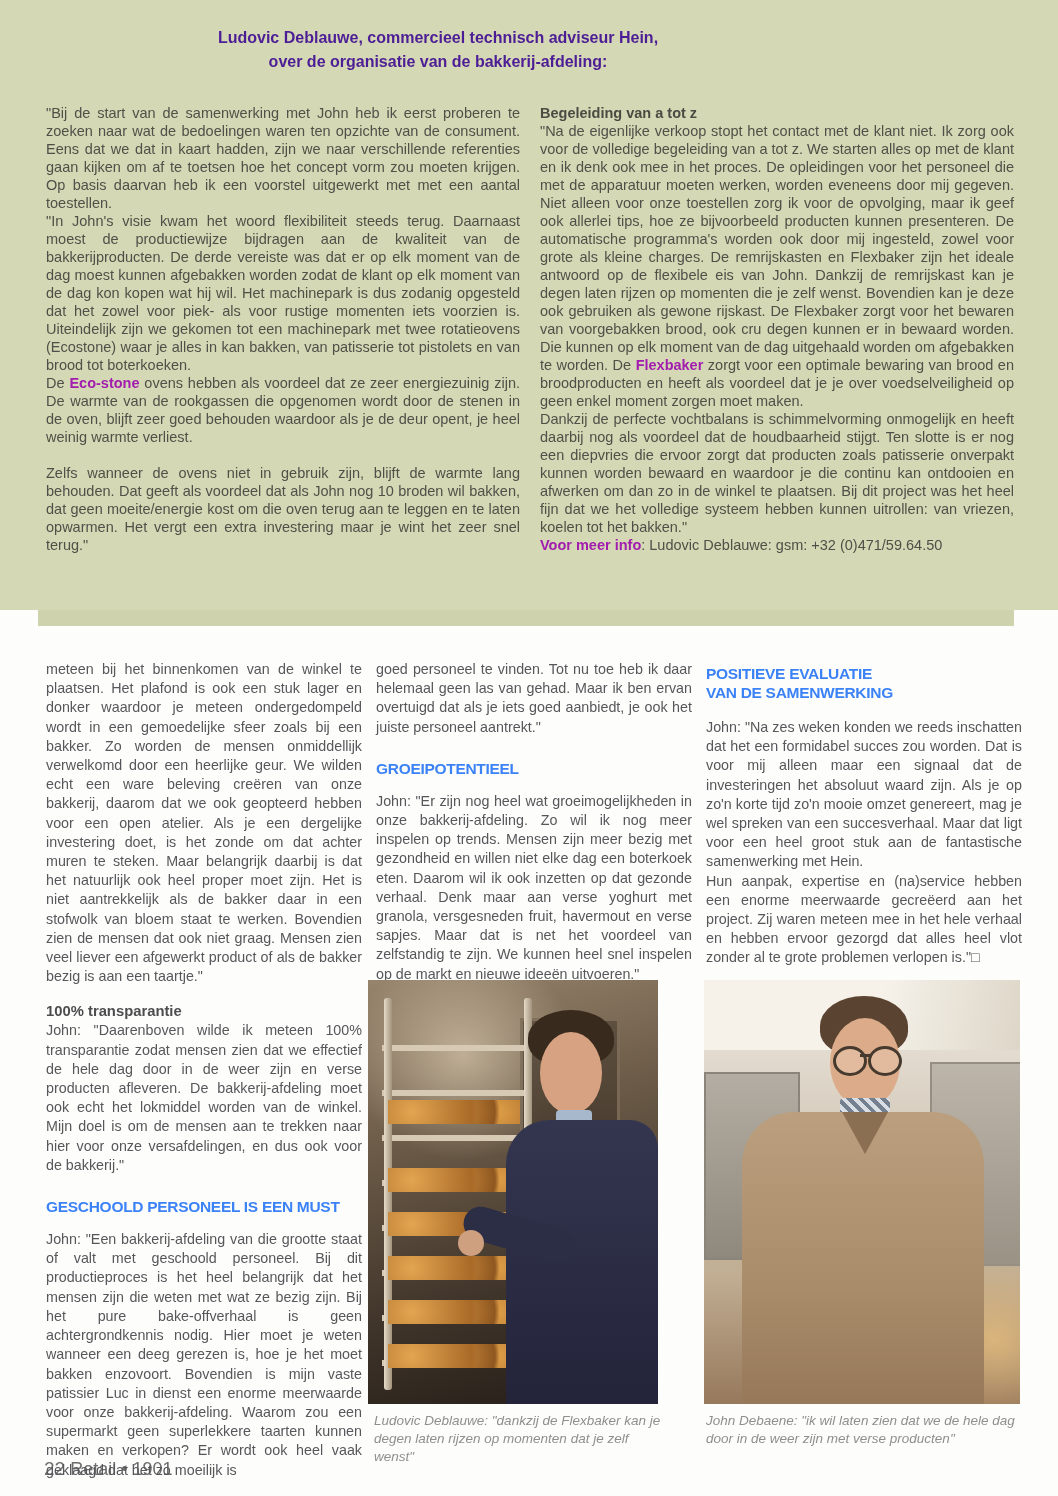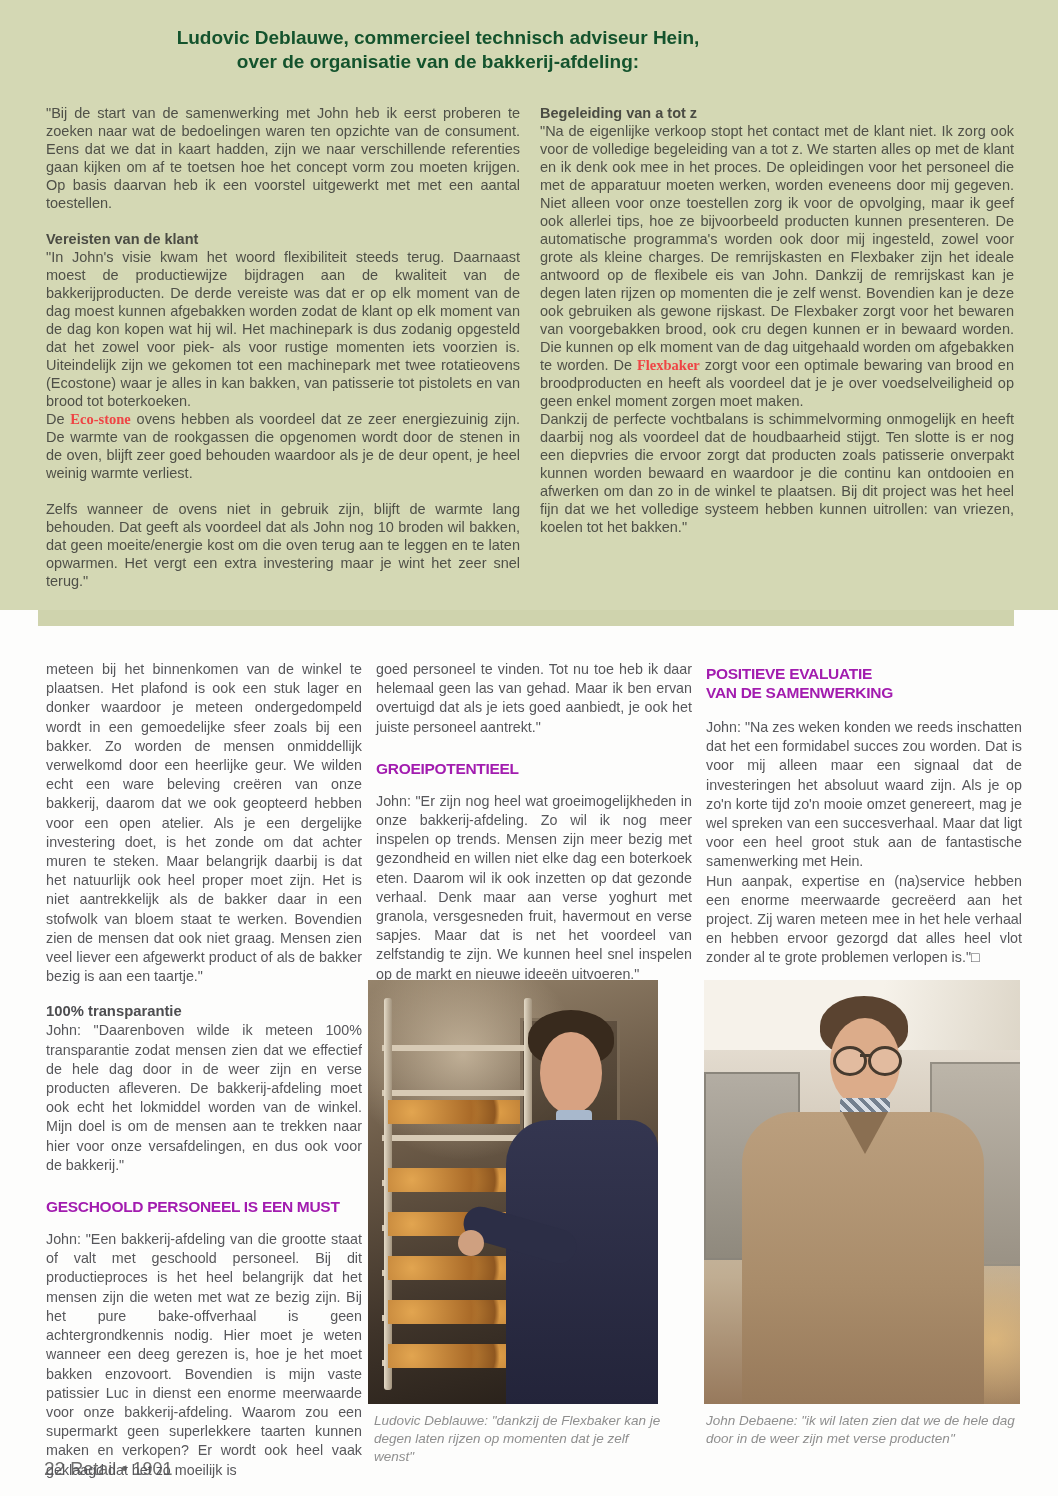--- a/index.html
+++ b/index.html
@@ -3,39 +3,39 @@
 <meta charset="utf-8">
 <style>
   html,body{margin:0;padding:0;background:#ffffff;}
   .page{position:relative;width:1058px;height:1496px;background:#fdfdfc;overflow:hidden;
         font-family:"Liberation Sans",sans-serif;color:#55555a;}
 
   
   .green-panel{position:absolute;left:0;top:0;width:1058px;height:610px;background:#d4d8b4;}
   .green-strip{position:absolute;left:38px;top:610px;width:976px;height:16px;background:#cfd3ad;}
   .article-title{position:absolute;left:0;top:26px;width:876px;text-align:center;
-                 font-weight:bold;font-size:19px;line-height:24px;color:#14532d;}
+                 font-weight:bold;font-size:16px;line-height:24px;color:#4c1d95;}
   .gb-col{position:absolute;top:104px;width:474px;font-size:14.5px;line-height:18px;
           text-align:justify;color:#4f5048;}
   .gb-left{left:46px;}
   .gb-right{left:540px;}
   .gb-col p{margin:0;}
   .gb-col p.gap{margin-top:18px;}
   .gb-h{font-size:14.5px;line-height:18px;font-weight:bold;color:#4a4b43;margin:18px 0 0;}
   .gb-h.first{margin-top:0;}
-  .gb-col b{color:#ef4444;font-family:Liberation Serif, serif;}
+  .gb-col b{color:#a21caf;}
 
   
   .col{position:absolute;top:660px;width:316px;font-size:14.3px;line-height:19.2px;
        text-align:justify;color:#57575b;z-index:1;}
   .col1{left:46px;} .col2{left:376px;} .col3{left:706px;}
   .col p{margin:0;}
   .col p.pgap{margin-bottom:16px;}
   .subhead{font-size:14.8px;line-height:19px;font-weight:bold;color:#4d4d50;margin:0;}
-  .sechead{font-size:15.5px;line-height:19px;font-weight:bold;color:#a21caf;
+  .sechead{font-size:15.5px;line-height:19px;font-weight:bold;color:#3b82f6;
            letter-spacing:-0.3px;margin:22px 0 14px;white-space:nowrap;text-align:left;}
   .sechead.top{margin:4px 0 16px;}
 
   
   .photo{position:absolute;overflow:hidden;z-index:2;}
   .photo *{position:absolute;}
   #photo1{left:368px;top:980px;width:290px;height:424px;
           background:linear-gradient(165deg,#96846c 0%,#6b5a47 35%,#3f342a 70%,#231c16 100%);}
   .p1-glow{left:-20px;top:-30px;width:230px;height:210px;
            background:radial-gradient(closest-side,rgba(245,229,201,.55),rgba(245,229,201,0));}
@@ -101,30 +101,30 @@
   <div class="green-panel"></div>
   <div class="green-strip"></div>
 
   <div class="article-title">
     <div>Ludovic Deblauwe, commercieel technisch adviseur Hein,</div>
     <div>over de organisatie van de bakkerij-afdeling:</div>
   </div>
 
   <div class="gb-col gb-left">
     <p>"Bij de start van de samenwerking met John heb ik eerst proberen te zoeken naar wat de bedoelingen waren ten opzichte van de consument. Eens dat we dat in kaart hadden, zijn we naar verschillende referenties gaan kijken om af te toetsen hoe het concept vorm zou moeten krijgen. Op basis daarvan heb ik een voorstel uitgewerkt met met een aantal toestellen.</p>
-    <h3 class="gb-h">Vereisten van de klant</h3>
     <p>"In John's visie kwam het woord flexibiliteit steeds terug. Daarnaast moest de productiewijze bijdragen aan de kwaliteit van de bakkerijproducten. De derde vereiste was dat er op elk moment van de dag moest kunnen afgebakken worden zodat de klant op elk moment van de dag kon kopen wat hij wil. Het machinepark is dus zodanig opgesteld dat het zowel voor piek- als voor rustige momenten iets voorzien is. Uiteindelijk zijn we gekomen tot een machinepark met twee rotatieovens (Ecostone) waar je alles in kan bakken, van patisserie tot pistolets en van brood tot boterkoeken.</p>
     <p><span>De </span><b>Eco-stone</b><span> ovens hebben als voordeel dat ze zeer energiezuinig zijn. De warmte van de rookgassen die opgenomen wordt door de stenen in de oven, blijft zeer goed behouden waardoor als je de deur opent, je heel weinig warmte verliest.</span></p>
     <p class="gap">Zelfs wanneer de ovens niet in gebruik zijn, blijft de warmte lang behouden. Dat geeft als voordeel dat als John nog 10 broden wil bakken, dat geen moeite/energie kost om die oven terug aan te leggen en te laten opwarmen. Het vergt een extra investering maar je wint het zeer snel terug."</p>
   </div>
 
   <div class="gb-col gb-right">
     <h3 class="gb-h first">Begeleiding van a tot z</h3>
     <p><span>"Na de eigenlijke verkoop stopt het contact met de klant niet. Ik zorg ook voor de volledige begeleiding van a tot z. We starten alles op met de klant en ik denk ook mee in het proces. De opleidingen voor het personeel die met de apparatuur moeten werken, worden eveneens door mij gegeven. Niet alleen voor onze toestellen zorg ik voor de opvolging, maar ik geef ook allerlei tips, hoe ze bijvoorbeeld producten kunnen presenteren. De automatische programma's worden ook door mij ingesteld, zowel voor grote als kleine charges. De remrijskasten en Flexbaker zijn het ideale antwoord op de flexibele eis van John. Dankzij de remrijskast kan je degen laten rijzen op momenten die je zelf wenst. Bovendien kan je deze ook gebruiken als gewone rijskast. De Flexbaker zorgt voor het bewaren van voorgebakken brood, ook cru degen kunnen er in bewaard worden. Die kunnen op elk moment van de dag uitgehaald worden om afgebakken te worden. De </span><b>Flexbaker</b><span> zorgt voor een optimale bewaring van brood en broodproducten en heeft als voordeel dat je je over voedselveiligheid op geen enkel moment zorgen moet maken.</span></p>
     <p>Dankzij de perfecte vochtbalans is schimmelvorming onmogelijk en heeft daarbij nog als voordeel dat de houdbaarheid stijgt. Ten slotte is er nog een diepvries die ervoor zorgt dat producten zoals patisserie onverpakt kunnen worden bewaard en waardoor je die continu kan ontdooien en afwerken om dan zo in de winkel te plaatsen. Bij dit project was het heel fijn dat we het volledige systeem hebben kunnen uitrollen: van vriezen, koelen tot het bakken."</p>
+    <p><b>Voor meer info</b><span>: Ludovic Deblauwe: gsm: +32 (0)471/59.64.50</span></p>
   </div>
 
   <div class="col col1">
     <p class="pgap">meteen bij het binnenkomen van de winkel te plaatsen. Het plafond is ook een stuk lager en donker waardoor je meteen ondergedompeld wordt in een gemoedelijke sfeer zoals bij een bakker. Zo worden de mensen onmiddellijk verwelkomd door een heerlijke geur. We wilden echt een ware beleving creëren van onze bakkerij, daarom dat we ook geopteerd hebben voor een open atelier. Als je een dergelijke investering doet, is het zonde om dat achter muren te steken. Maar belangrijk daarbij is dat het natuurlijk ook heel proper moet zijn. Het is niet aantrekkelijk als de bakker daar in een stofwolk van bloem staat te werken. Bovendien zien de mensen dat ook niet graag. Mensen zien veel liever een afgewerkt product of als de bakker bezig is aan een taartje."</p>
     <h4 class="subhead">100% transparantie</h4>
     <p>John: "Daarenboven wilde ik meteen 100% transparantie zodat mensen zien dat we effectief de hele dag door in de weer zijn en verse producten afleveren. De bakkerij-afdeling moet ook echt het lokmiddel worden van de winkel. Mijn doel is om de mensen aan te trekken naar hier voor onze versafdelingen, en dus ook voor de bakkerij."</p>
     <h2 class="sechead">GESCHOOLD PERSONEEL IS EEN MUST</h2>
     <p>John: "Een bakkerij-afdeling van die grootte staat of valt met geschoold personeel. Bij dit productieproces is het heel belangrijk dat het mensen zijn die weten met wat ze bezig zijn. Bij het pure bake-offverhaal is geen achtergrondkennis nodig. Hier moet je weten wanneer een deeg gerezen is, hoe je het moet bakken enzovoort. Bovendien is mijn vaste patissier Luc in dienst een enorme meerwaarde voor onze bakkerij-afdeling. Waarom zou een supermarkt geen superlekkere taarten kunnen maken en verkopen? Er wordt ook heel vaak geklaagd dat het zo moeilijk is</p>
   </div>
 

